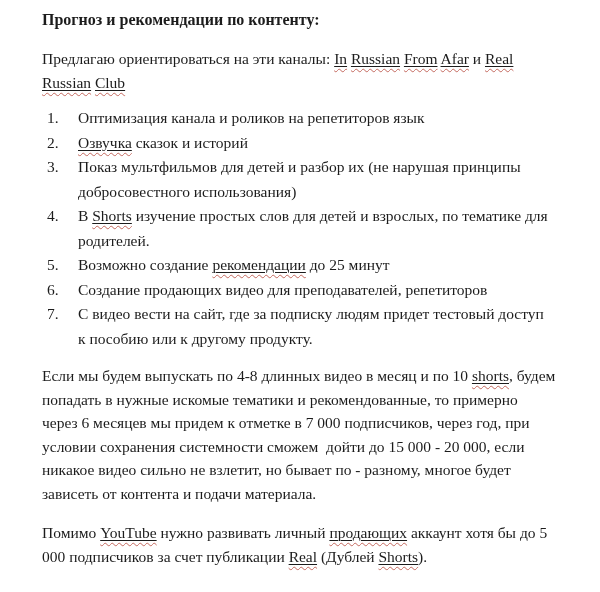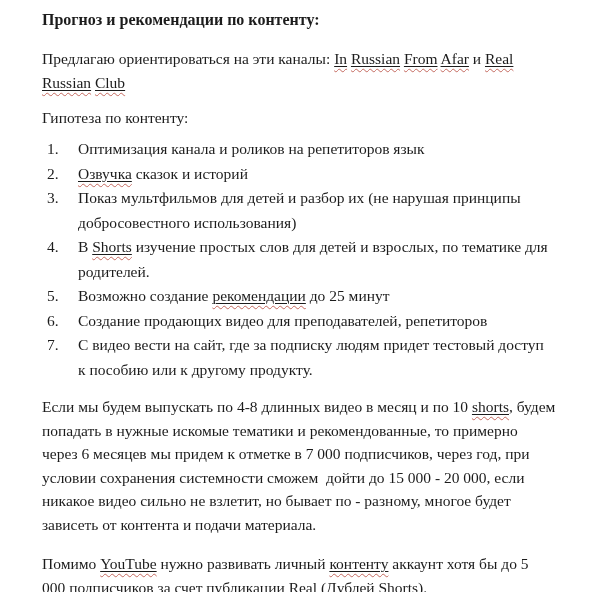--- a/index.html
+++ b/index.html
@@ -43,21 +43,20 @@
   }
 </style>
 </head>
 <body>
 
 <div class="page">
   <p class="title">Прогноз и рекомендации по контенту:</p>
 
   <p class="para intro">Предлагаю ориентироваться на эти каналы: <span class="u"><span class="sq">In</span></span> <span class="u"><span class="sq">Russian</span></span> <span class="u"><span class="sq">From</span></span> <span class="u"><span class="sq">Afar</span></span> и <span class="u"><span class="sq">Real</span></span><br><span class="u"><span class="sq">Russian</span></span> <span class="u"><span class="sq">Club</span></span></p>
 
-  <p class="para heading">Гипотеза по контенту:</p>
 
   <ol class="hlist">
       <li class="list-row">
         <span class="num">1.</span>
         <span class="itext">Оптимизация канала и роликов на репетиторов язык</span>
       </li>
       <li class="list-row">
         <span class="num">2.</span>
         <span class="itext"><span class="u"><span class="sq">Озвучка</span></span> сказок и историй</span>
       </li>
@@ -78,14 +77,14 @@
         <span class="itext">Создание продающих видео для преподавателей, репетиторов</span>
       </li>
       <li class="list-row">
         <span class="num">7.</span>
         <span class="itext">С видео вести на сайт, где за подписку людям придет тестовый доступ<br>к пособию или к другому продукту.</span>
       </li>
     </ol>
 
   <p class="para forecast">Если мы будем выпускать по 4-8 длинных видео в месяц и по 10 <span class="u"><span class="sq">shorts</span></span>, будем<br>попадать в нужные искомые тематики и рекомендованные, то примерно<br>через 6 месяцев мы придем к отметке в 7 000 подписчиков, через год, при<br>условии сохранения системности сможем &nbsp;дойти до 15 000 - 20 000, если<br>никакое видео сильно не взлетит, но бывает по - разному, многое будет<br>зависеть от контента и подачи материала.</p>
 
-  <p class="para social">Помимо <span class="u"><span class="sq">YouTube</span></span> нужно развивать личный <span class="u"><span class="sq">контенту</span></span> аккаунт хотя бы до 5<br>000 подписчиков за счет публикации <span class="u"><span class="sq">Real</span></span> (Дублей <span class="u"><span class="sq">Shorts</span></span>).</p>
+  <p class="para social">Помимо <span class="u"><span class="sq">YouTube</span></span> нужно развивать личный <span class="u"><span class="sq">продающих</span></span> аккаунт хотя бы до 5<br>000 подписчиков за счет публикации <span class="u"><span class="sq">Real</span></span> (Дублей <span class="u"><span class="sq">Shorts</span></span>).</p>
 </div>
 
 </body></html>

